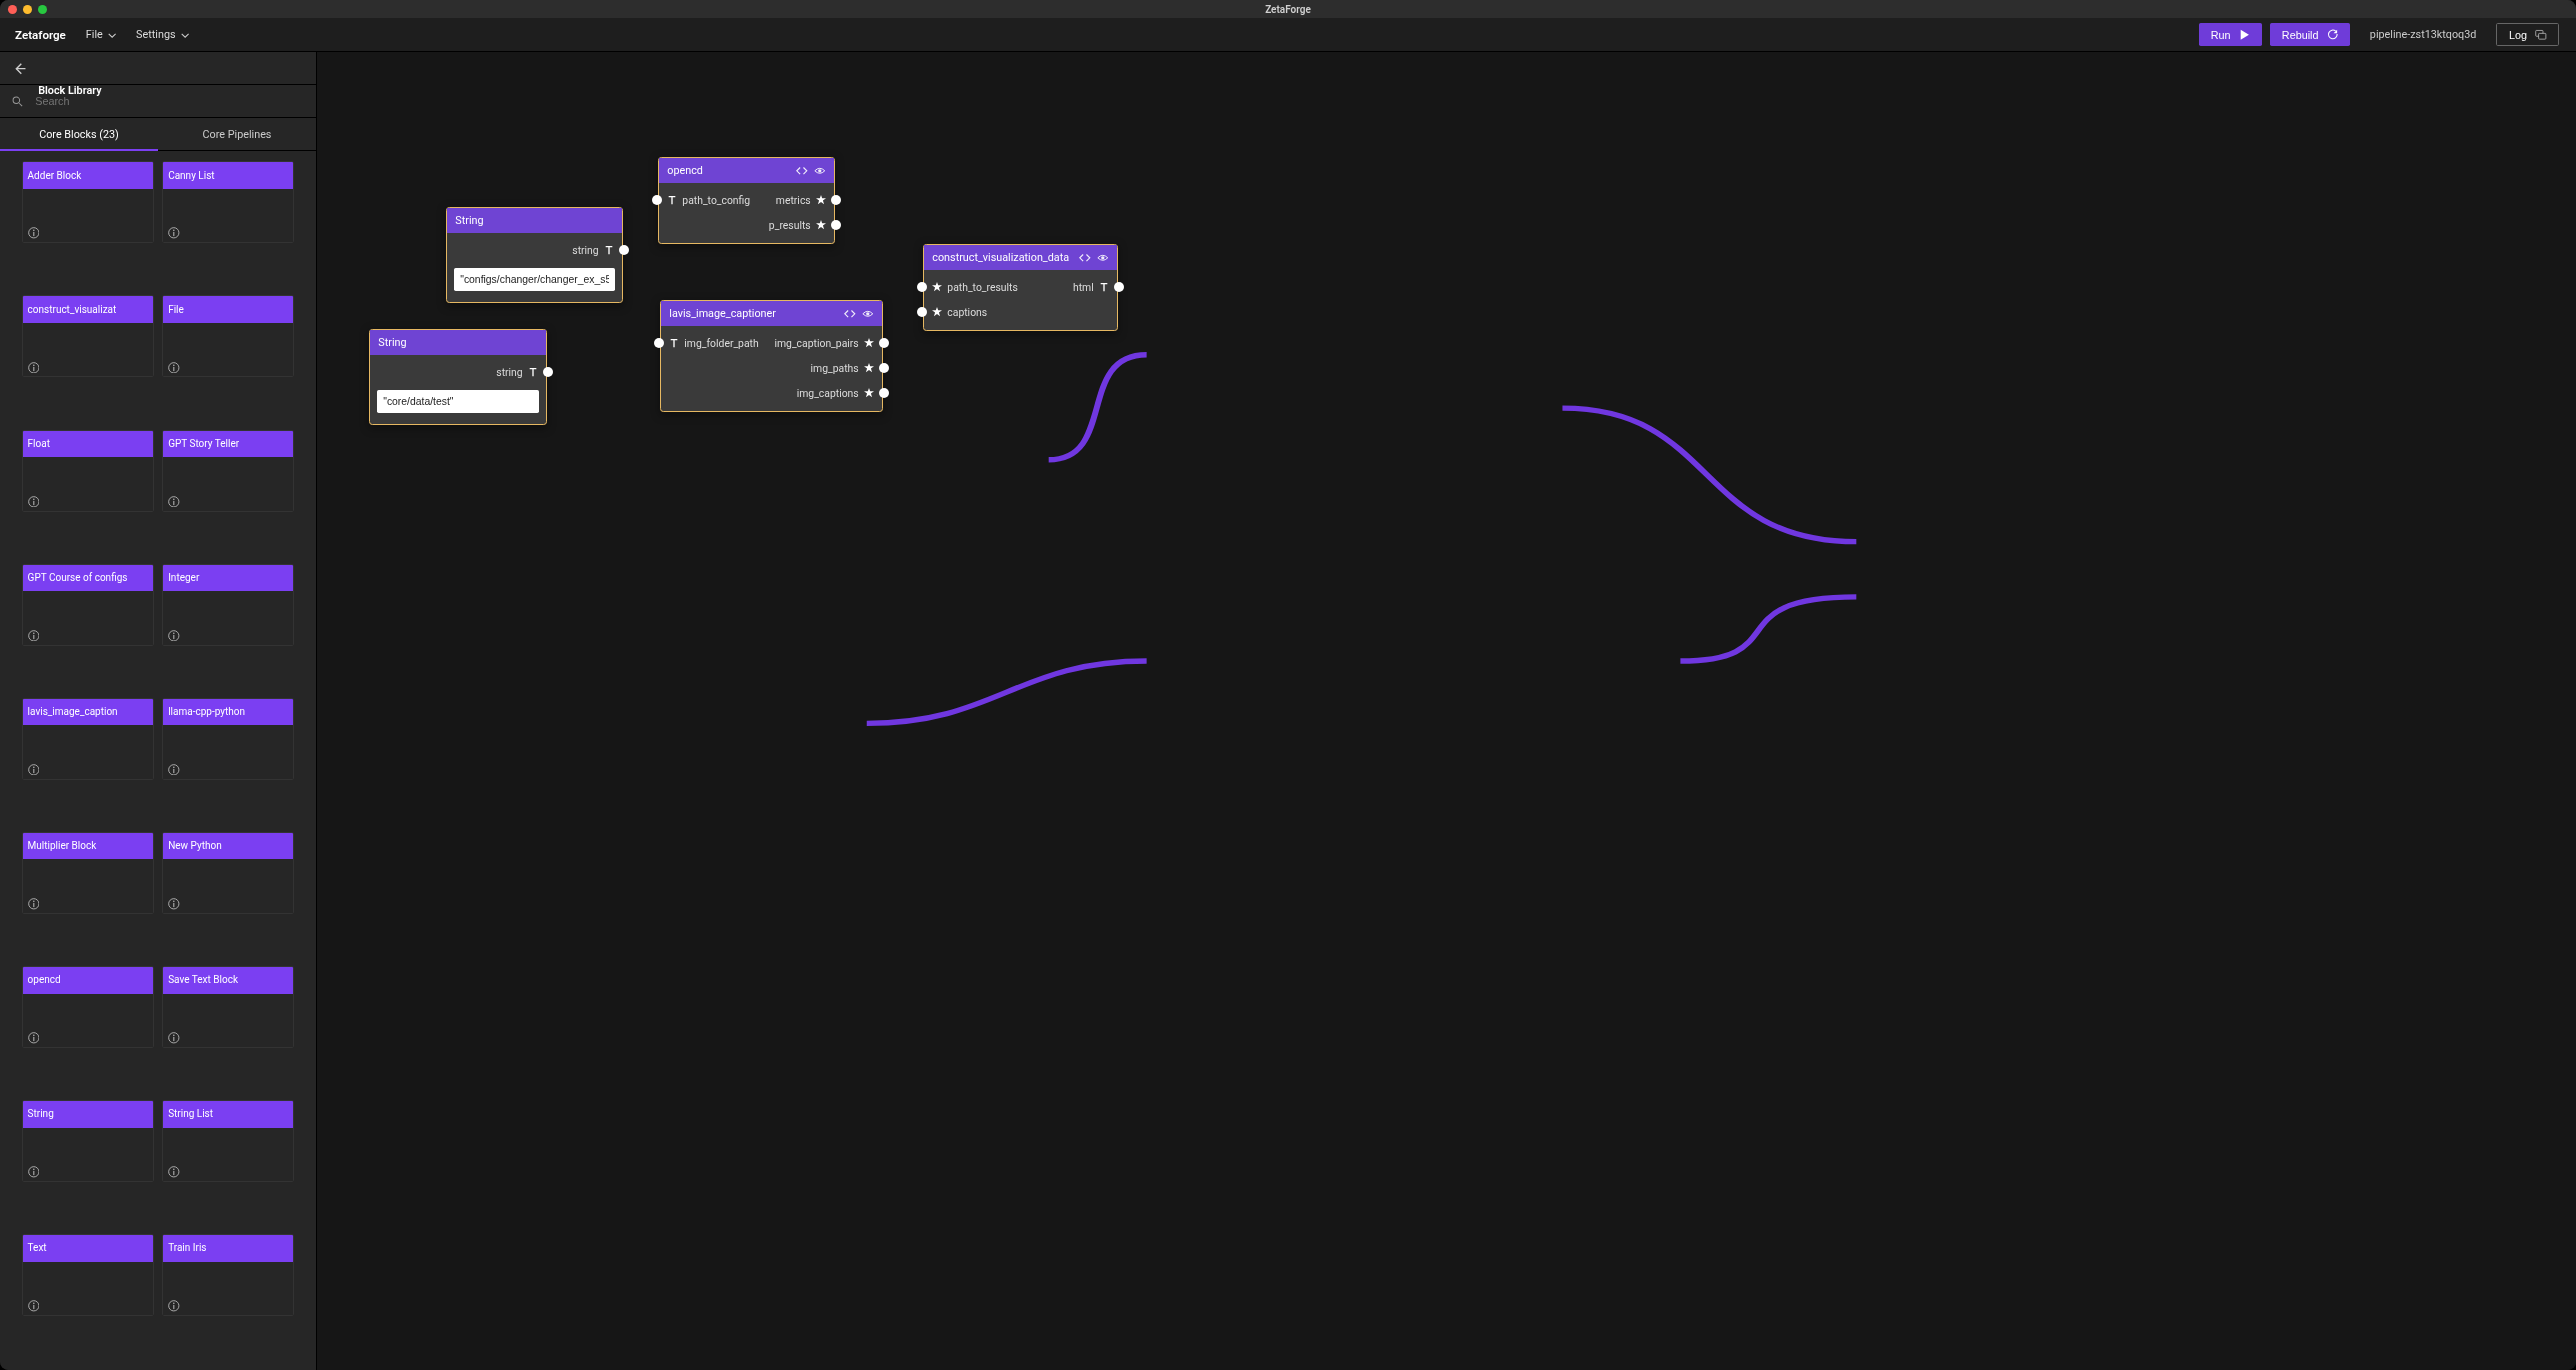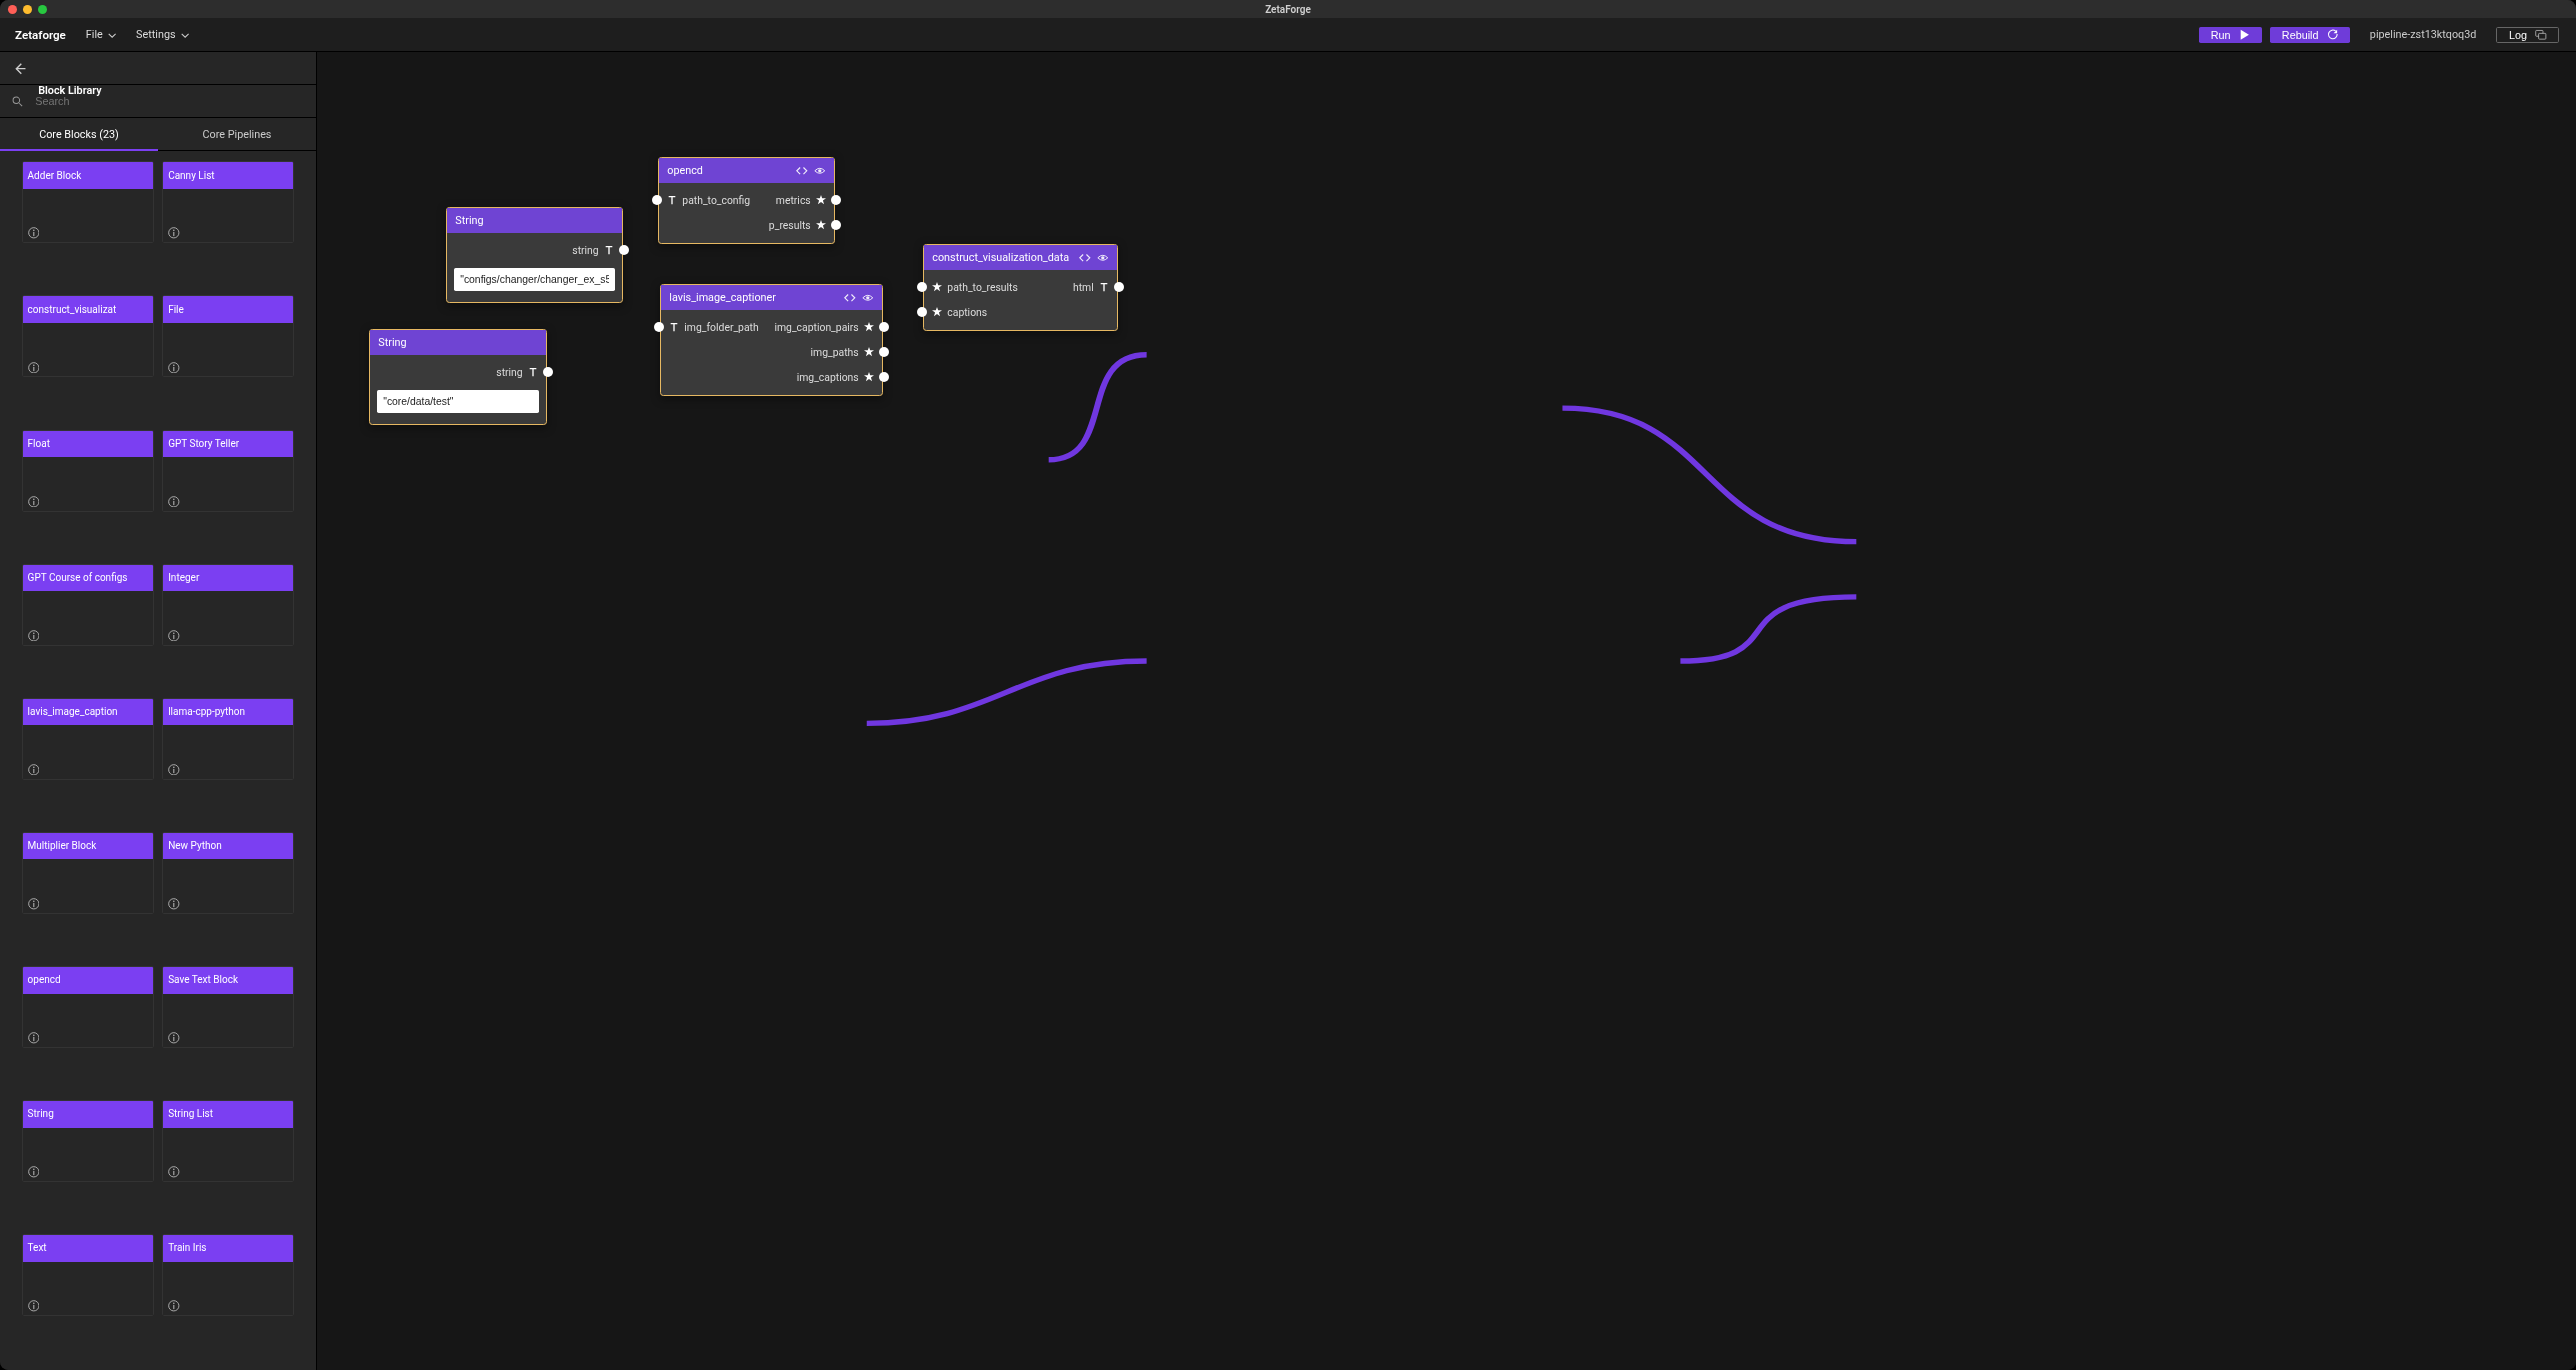--- a/index.html
+++ b/index.html
@@ -60,21 +60,21 @@
     border-bottom:0.8px solid #000;
     flex-shrink:0;
   }
   .menubar-left { display:flex; align-items:center; gap:20px; padding-left:15px; }
   .brand { font-weight:600; font-size:11.6px; }
   .menu-item { display:flex; align-items:center; gap:5px; font-size:10.8px; color:#ddd; cursor:pointer; }
   .chev { width:8.3px; height:8.3px; }
   .menubar-flex { flex:1; }
   .menubar-right { display:flex; align-items:center; gap:8.3px; padding-right:16.6px; }
   .btn {
-    height:16px; padding:0 11.6px;
+    height:23px; padding:0 11.6px;
     display:flex; align-items:center; gap:8.3px;
     border-radius:1.7px; font-size:10.8px; cursor:pointer;
     border:none; color:#fff;
   }
   .btn-purple { background:var(--bg-button-purple); }
   .btn-outline { background:transparent; border:0.8px solid #666; }
   .pipeline-id { font-size:10.8px; color:#ccc; padding:0 11.6px; }
   .icon { width:11.6px; height:11.6px; }
 
   
@@ -537,21 +537,21 @@
               <span>p_results</span>
               <svg class="star" viewBox="0 0 12 12">
                   <use href="#i-star"></use>
                 </svg>
             </span>
             <span class="port out"></span>
           </div>
         </div>
       </div>
 
-      <div class="node" style="left:343px; top:232px; width:221px;">
+      <div class="node" style="left:343px; top:248px; width:221px;">
         <div class="node-header">
           <span class="nh-title">lavis_image_captioner</span>
           <svg class="nh-icon" viewBox="0 0 14 14">
               <use href="#i-code"></use>
             </svg>
           <svg class="nh-icon" viewBox="0 0 14 14">
               <use href="#i-eye"></use>
             </svg>
         </div>
         <div class="node-body">

